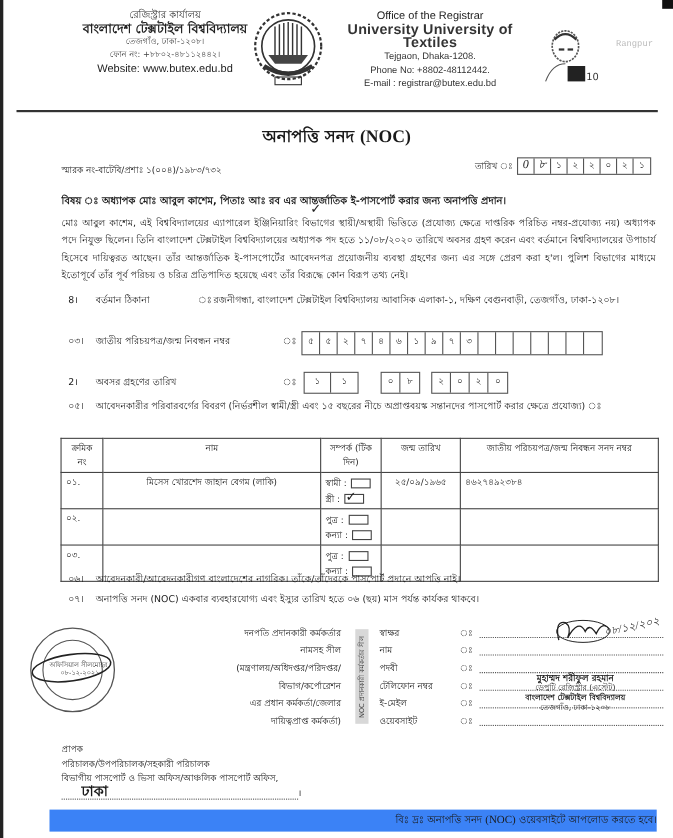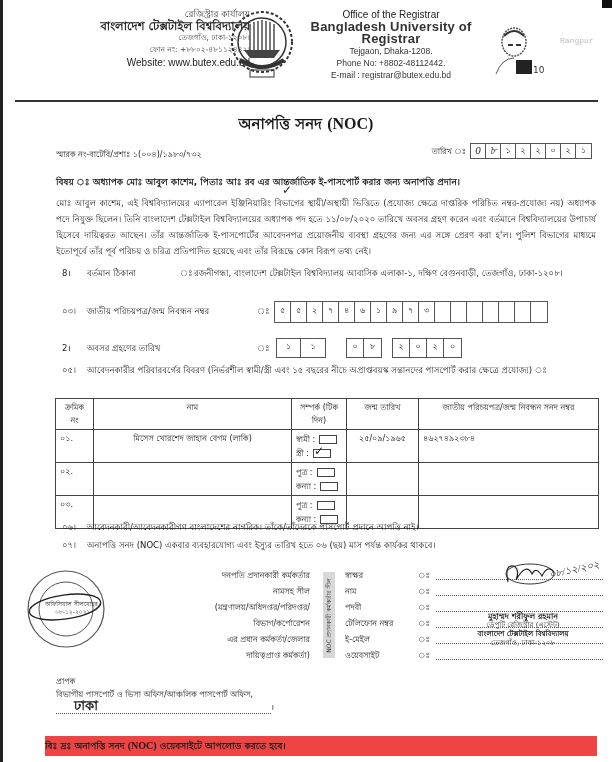--- a/index.html
+++ b/index.html
@@ -1,21 +1,21 @@
 <!DOCTYPE html>
 <html><head>
 <meta charset="utf-8">
 <style>
   * { box-sizing: border-box; margin: 0; padding: 0; }
   html, body { width: 612px; height: 762px; background: #ffffff; overflow: hidden; }
   body { position: relative; font-family: "DejaVu Sans", sans-serif; color: #1a1a1a; font-size: 9px; }
   .edge-left { position: absolute; left: 0; top: 0; width: 3px; height: 762px; background: #222; }
   .edge-tr { position: absolute; right: 0; top: 0; width: 10px; height: 8px; background: #111; }
 
-  .hdr-left { position: absolute; left: 30px; top: 8px; width: 220px; text-align: right; line-height: 12px; }
+  .hdr-left { position: absolute; left: 40px; top: 8px; width: 220px; text-align: center; line-height: 12px; }
   .hdr-left .t1 { font-size: 9px; color: #333; }
   .hdr-left .t2 { font-size: 11.5px; color: #222; font-weight: bold; }
   .hdr-left .t3 { font-size: 7.5px; color: #444; }
   .hdr-left .t4 { font-size: 7.5px; color: #444; }
   .hdr-left .t5 { font-family: "Liberation Sans", sans-serif; font-size: 10px; color: #222; margin-top: 1px; }
 
   .logo { position: absolute; left: 228px; top: 8px; width: 68px; height: 72px; }
 
   .hdr-right { position: absolute; left: 300px; top: 8px; width: 182px; text-align: center; font-family: "Liberation Sans", sans-serif; line-height: 12px; }
   .hdr-right .r1 { font-size: 10px; color: #222; margin-top: 1px; }
@@ -56,22 +56,22 @@
   .sig-left { position: absolute; left: 200px; top: 568px; width: 110px; text-align: right; font-size: 8px; line-height: 16px; }
   .vstrip { position: absolute; left: 323px; top: 572px; width: 12px; height: 86px; background: #d8d8d8; }
   .vstrip span { position: absolute; left: -36px; top: 38px; transform: rotate(-90deg); font-size: 6px; white-space: nowrap; color: #333; width: 84px; text-align: center; }
   .sig-right { position: absolute; left: 345px; top: 568px; font-size: 8px; line-height: 16px; }
   .sig-vals { position: absolute; left: 418px; top: 568px; font-size: 8px; line-height: 16px; width: 185px; }
   .sig-vals .row { display: flex; }
   .sig-vals .dots { flex: 1; border-bottom: 1px dotted #555; height: 12px; margin-left: 6px; font-size: 7.5px; text-align: center; line-height: 11px; }
   .sig-block { position: absolute; left: 448px; top: 612px; width: 150px; text-align: center; font-size: 7px; line-height: 9px; }
 
   .recv { position: absolute; left: 56px; top: 675px; font-size: 8px; line-height: 13px; }
-  .recv .city { display: inline-block; width: 215px; border-bottom: 1px dotted #555; font-family: Liberation Mono, monospace; font-size: 13px; font-weight: bold; line-height: 12px; padding-left: 18px; }
-  .footer { position: absolute; left: 45px; top: 736px; width: 552px; height: 20px; background: #ef4444; text-align: left; font-size: 9px; font-weight: bold; line-height: 20px; }
+  .recv .city { display: inline-block; width: 215px; border-bottom: 1px dotted #555; font-family: Liberation Serif, serif; font-size: 13px; font-weight: bold; line-height: 12px; padding-left: 18px; }
+  .footer { position: absolute; left: 45px; top: 736px; width: 552px; height: 20px; background: #3b82f6; text-align: right; font-size: 9px; font-weight: normal; line-height: 20px; }
   .footer .en { font-family: "Liberation Serif", serif; font-size: 10px; }
 </style>
 </head>
 <body>
 
 <div class="edge-left"></div>
 <div class="edge-tr"></div>
 
 <div class="hdr-left">
   <div class="t1">রেজিস্ট্রার কার্যালয়</div>
@@ -93,21 +93,21 @@
       <line x1="42" y1="14" x2="42" y2="44"></line>
     <line x1="46" y1="16" x2="46" y2="44"></line>
   </g>
   <path d="M16 42 L52 42 L46 50 L22 50 Z" fill="#444"></path>
   <path d="M12 52 Q34 66 56 52" fill="none" stroke="#333" stroke-width="4"></path>
   <rect x="22" y="62" width="24" height="7" fill="none" stroke="#333" stroke-width="1"></rect>
 </svg>
 
 <div class="hdr-right">
   <div class="r1">Office of the Registrar</div>
-  <div class="r2">Bangladesh University of Registrar</div>
+  <div class="r2">University University of Textiles</div>
   <div class="r3">Tejgaon, Dhaka-1208.</div>
   <div class="r4">Phone No: +8802-48112442.</div>
   <div class="r5">E-mail : registrar@butex.edu.bd</div>
 </div>
 
 <svg class="portrait" viewBox="0 0 52 52">
   <ellipse cx="22" cy="18" rx="12" ry="14" fill="none" stroke="#555" stroke-width="1.5" stroke-dasharray="2 1"></ellipse>
   <path d="M12 12 Q22 2 32 12" fill="none" stroke="#333" stroke-width="2"></path>
   <rect x="16" y="20" width="5" height="2" fill="#333"></rect>
     <rect x="24" y="20" width="5" height="2" fill="#333"></rect>
@@ -346,19 +346,20 @@
 
 <div class="sig-block">
   <div style="font-weight:bold;font-size:8px;">মুহাম্মদ শরীফুল রহমান</div>
   <div>ডেপুটি রেজিস্ট্রার (এস্টেট)</div>
   <div style="font-weight:bold;">বাংলাদেশ টেক্সটাইল বিশ্ববিদ্যালয়</div>
   <div>তেজগাঁও, ঢাকা-১২০৮</div>
 </div>
 
 <div class="recv">
   <div>প্রাপক</div>
+  <div>পরিচালক/উপপরিচালক/সহকারী পরিচালক</div>
   <div>বিভাগীয় পাসপোর্ট ও ভিসা অফিস/আঞ্চলিক পাসপোর্ট অফিস,</div>
   <div><span class="city">ঢাকা</span><span>।</span></div>
 </div>
 
 <div class="footer">
   <span>বিঃ দ্রঃ অনাপত্তি সনদ </span><span class="en">(NOC)</span><span> ওয়েবসাইটে আপলোড করতে হবে।</span>
 </div>
 
 </body></html>

